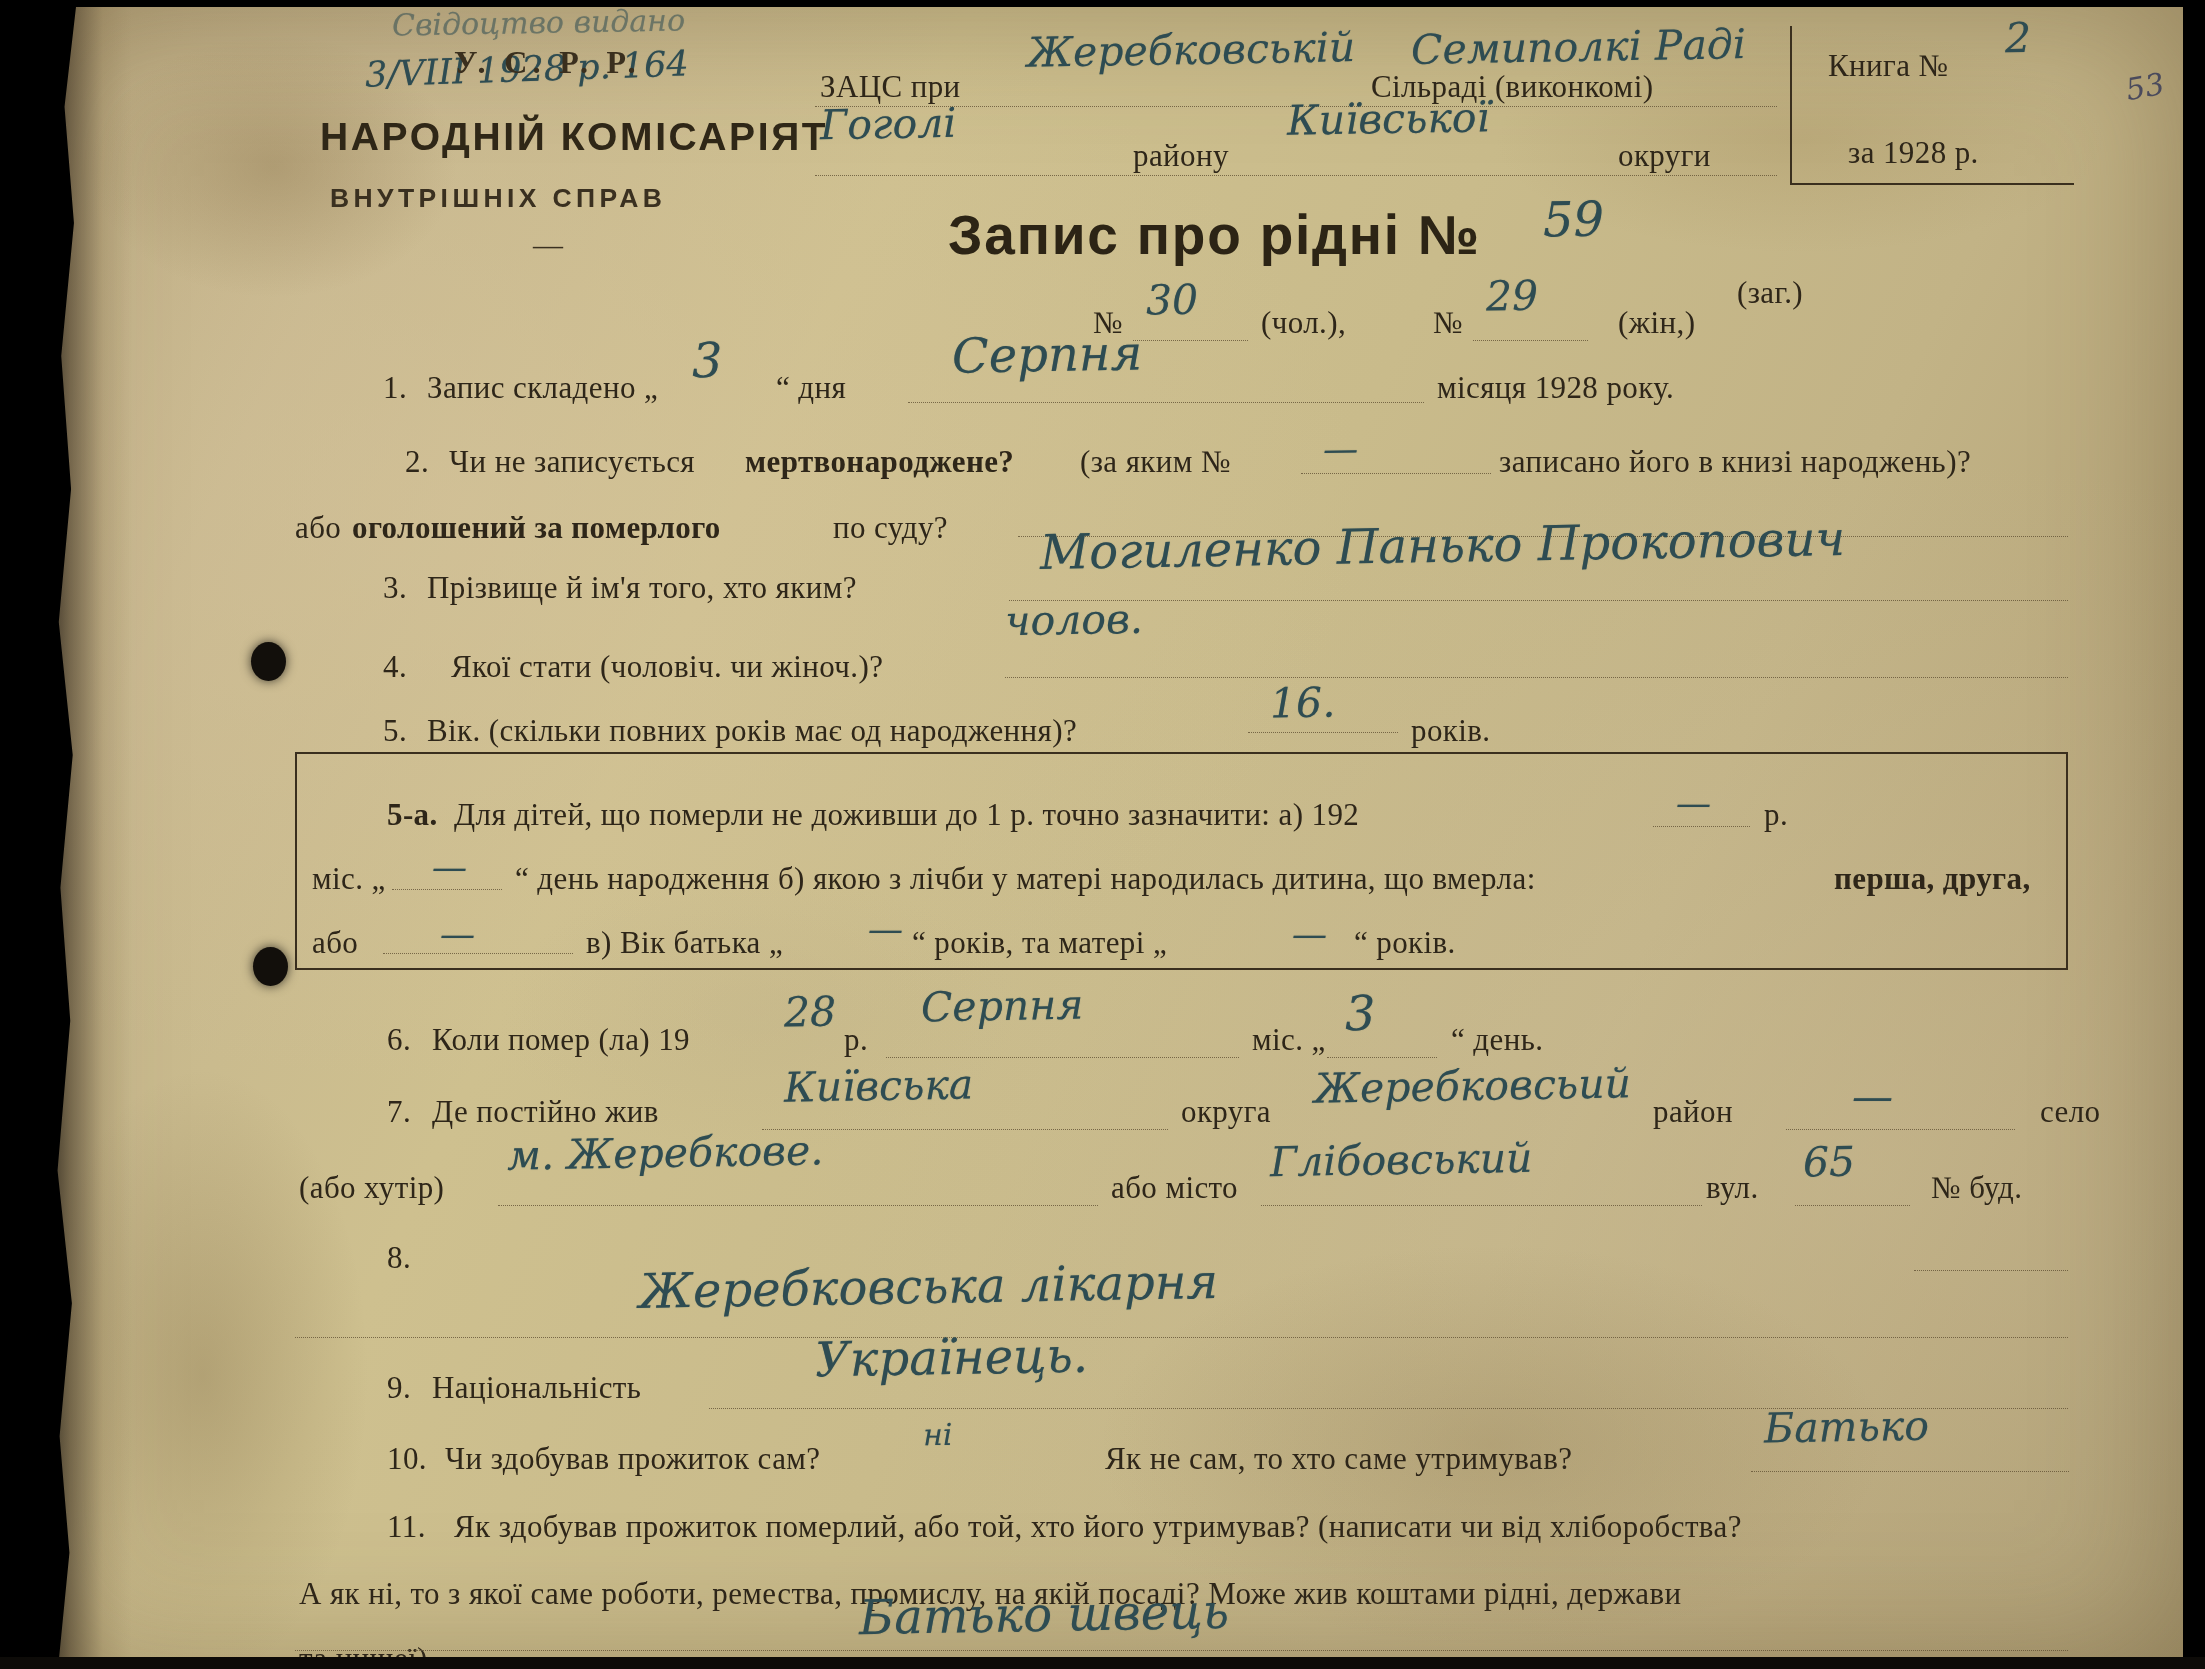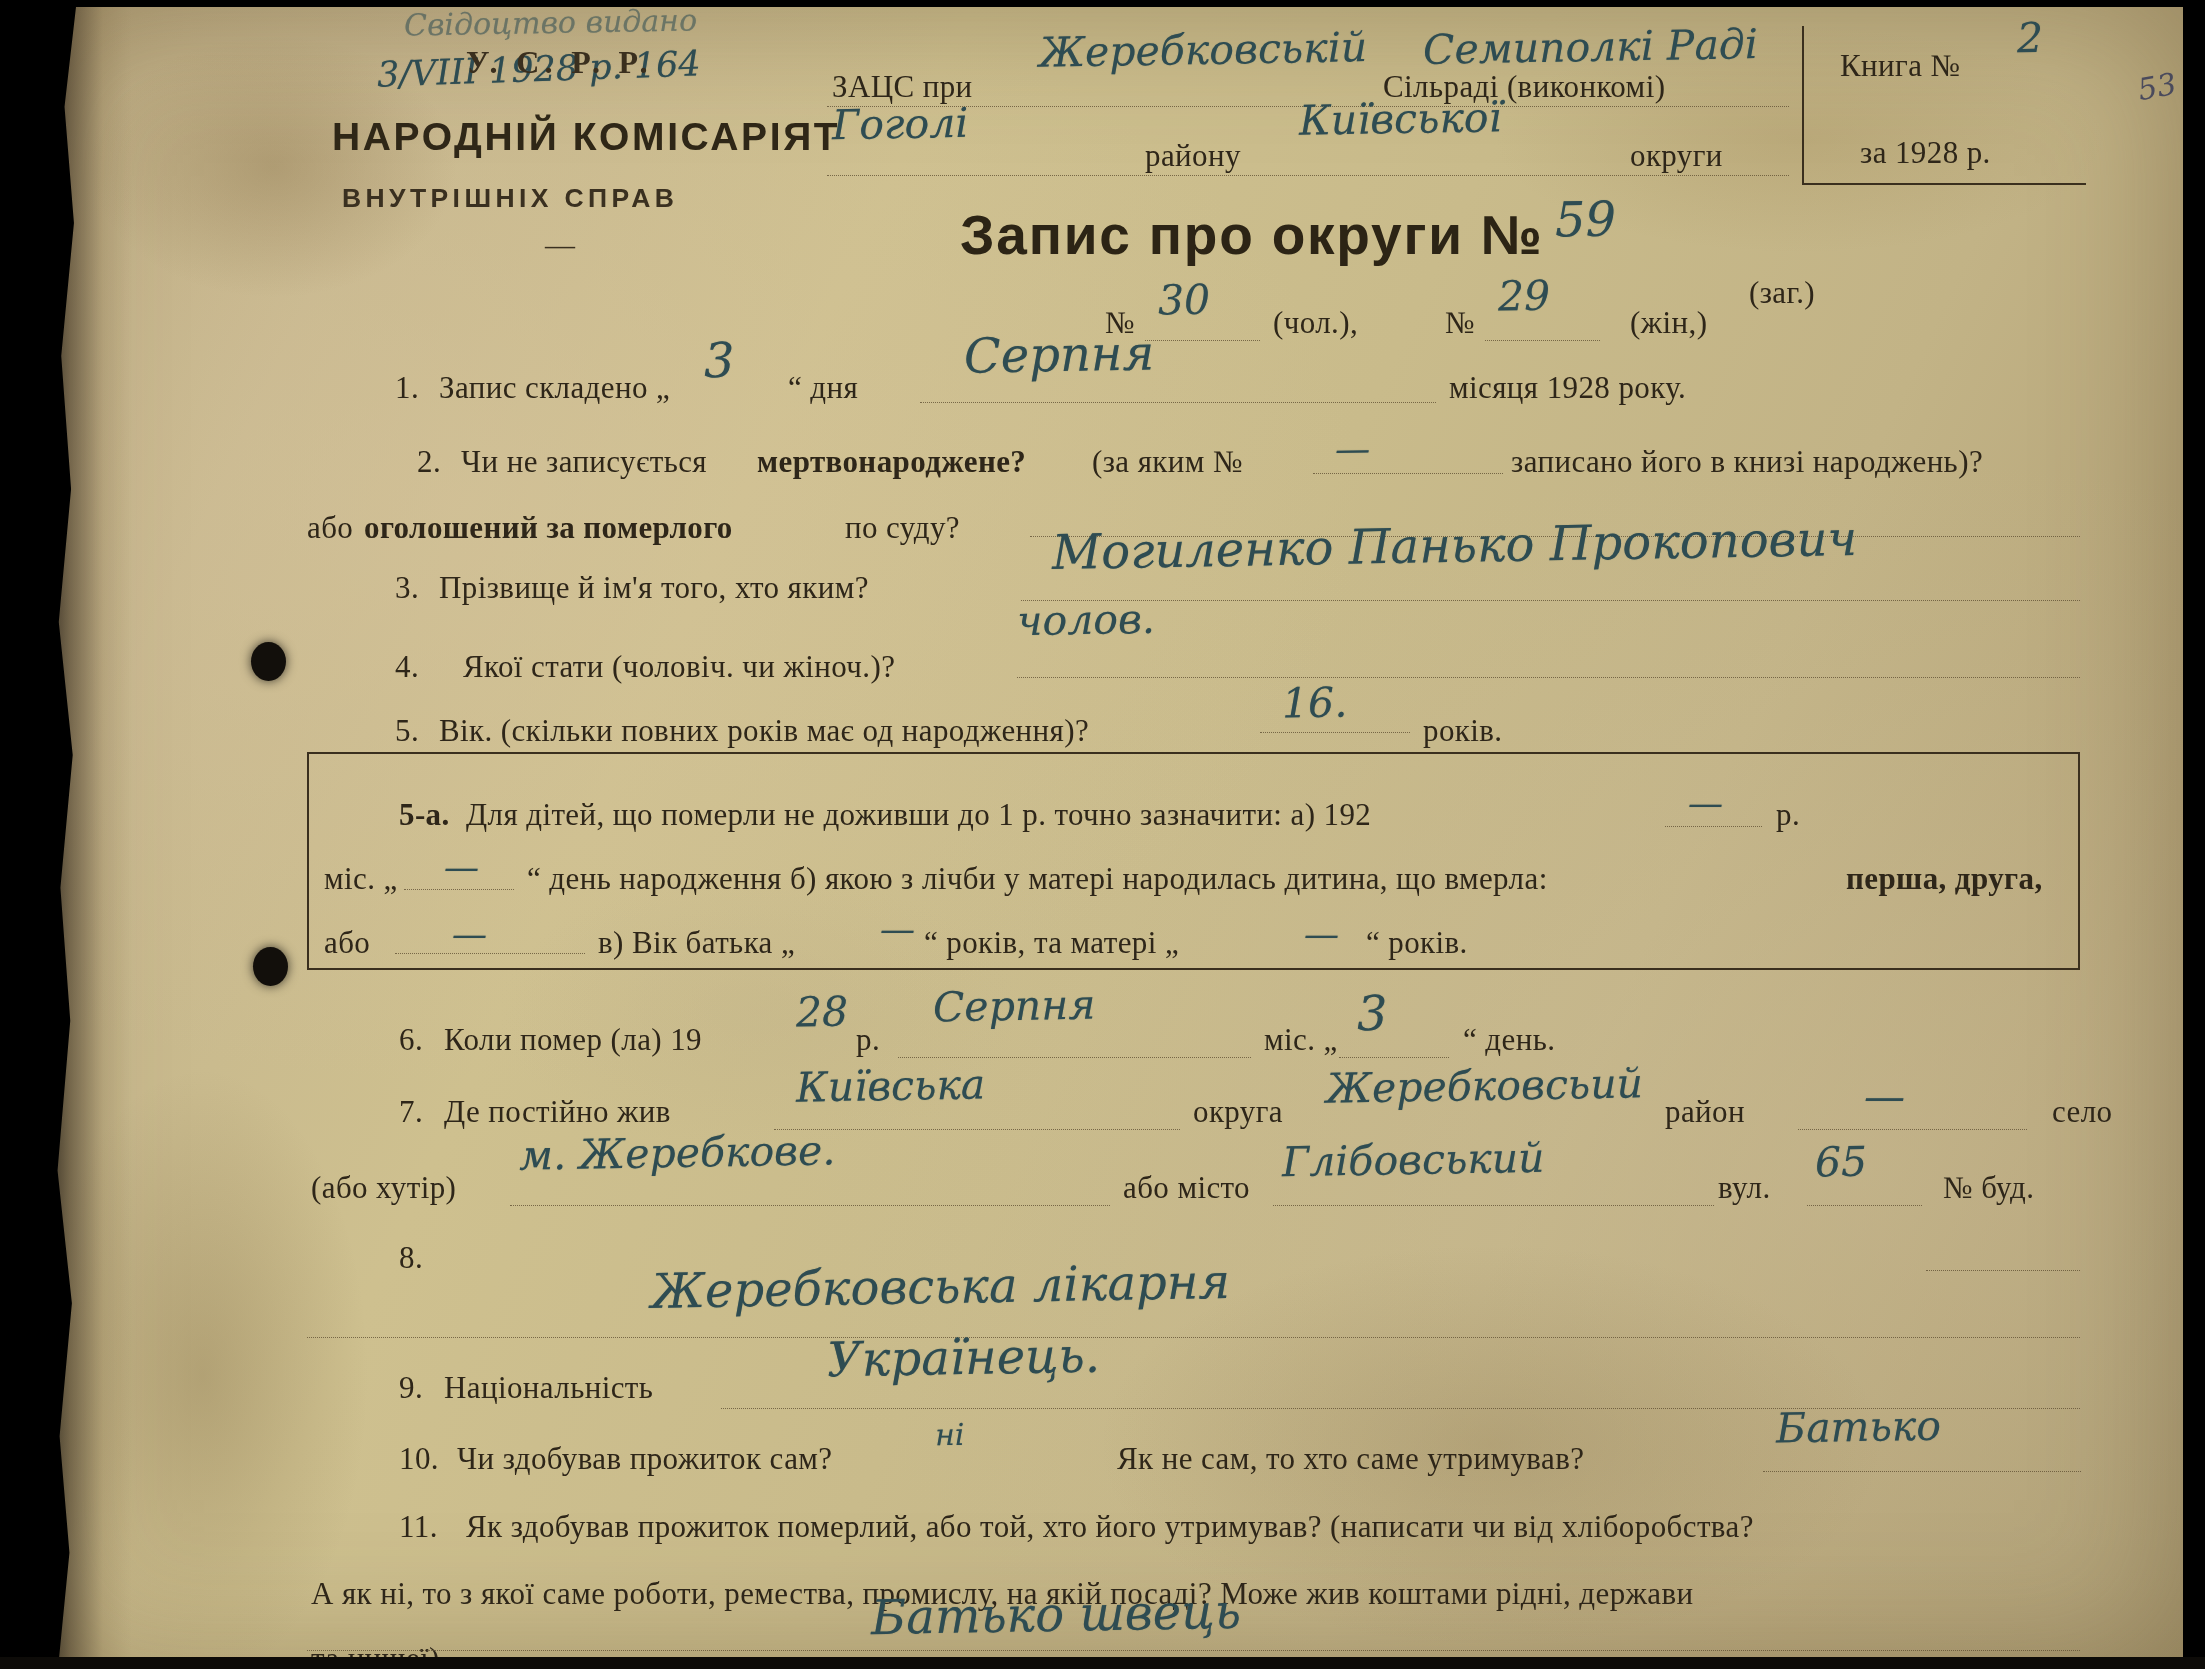--- a/index.html
+++ b/index.html
@@ -63,21 +63,21 @@
     background: #120f0b;
     border-radius: 50%;
     box-shadow: 0 0 10.6px rgba(0,0,0,0.7);
   }
   .hole1 { left: 216px; top: 635px; }
   .hole2 { left: 218px; top: 940px; }
 
   
   .doc {
     position: absolute;
-    left: 16px; top: 0;
+    left: 4px; top: 0;
     width: 2148px; height: 1234px;
     color: #262018;
     font-family: "Liberation Serif", serif;
   }
   .pr {            
     position: absolute;
     white-space: nowrap;
     color: #2e2619;
     letter-spacing: 0.4px;
   }
@@ -209,21 +209,21 @@
       <div class="hw hw-lg rot-3" style="left:1248px; top:88px;">Київської</div>
       <div class="pr sz22" style="left:1579px; top:131px;">округи</div>
       <div class="rule" style="left:776px; top:168px; width:962px;"></div>
 
       <div class="boxcell"></div>
       <div class="pr sz22" style="left:1782px; top:41px;margin-left:7px;">Книга №</div>
       <div class="hw hw-lg rot-3" style="left:1966px; top:7px;">2</div>
       <div class="pr sz22" style="left:1809px; top:128px;">за 1928 р.</div>
       <div class="pagenum">53</div>
 
-      <div class="title">Запис про округи №</div>
+      <div class="title">Запис про рідні №</div>
       <div class="hw hw-xl rot-3" style="left:1504px; top:184px;">59</div>
       <div class="pr sz22" style="left:1698px; top:236px;margin-top:32px;">(заг.)</div>
 
       <div class="pr sz22" style="left:1054px; top:298px;">№</div>
       <div class="hw hw-lg rot-3" style="left:1107px; top:269px;">30</div>
       <div class="rule" style="left:1094px; top:333px; width:115px;"></div>
       <div class="pr sz22" style="left:1222px; top:298px;">(чол.),</div>
 
       <div class="pr sz22" style="left:1394px; top:298px;">№</div>
       <div class="hw hw-lg rot-3" style="left:1447px; top:265px;">29</div>

